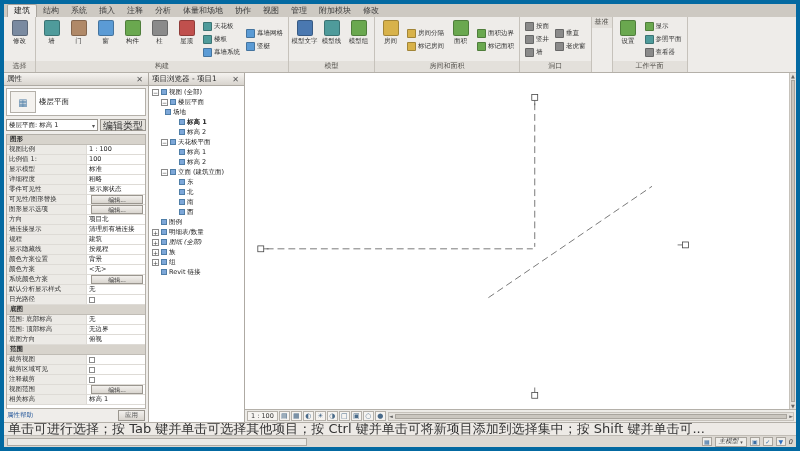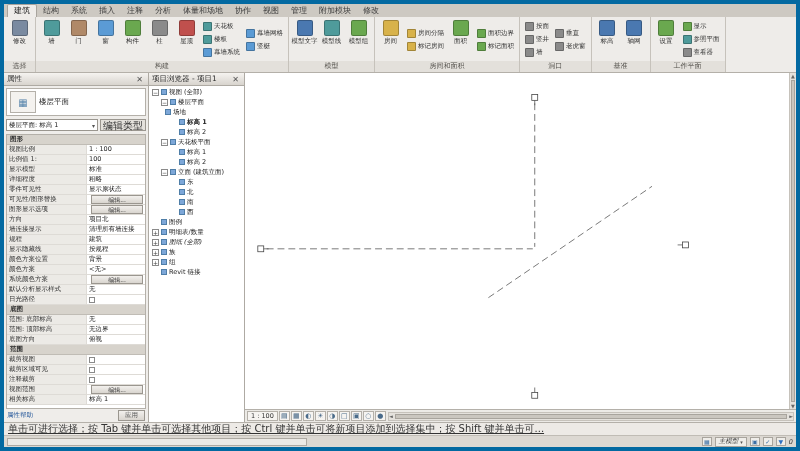--- a/index.html
+++ b/index.html
@@ -57,21 +57,21 @@
   .drawwrap{flex:1;display:flex;min-height:0;}
   .draw{flex:1;position:relative;background:#fff;}
   .vscroll{width:7px;flex:0 0 7px;background:#e4e1dc;border-left:1px solid #c6c2bb;display:flex;flex-direction:column;font-size:5px;color:#666;text-align:center;}
   .vscroll .sthumb{flex:1;margin:1px;background:#cac6bf;border:1px solid #a8a49d;}
   .viewbar{height:13px;flex:0 0 13px;background:#eceae6;border-top:1px solid #b4b0a9;display:flex;align-items:center;padding-left:2px;}
   .vscale{font-size:6.5px;border:1px solid #b4b0a9;background:#f6f4f1;padding:0 3px;height:10px;line-height:9px;color:#333;}
   .vbi{width:11px;height:10px;border:1px solid #b4b0a9;background:#f6f4f1;font-size:7px;line-height:9px;text-align:center;color:#4a6b8a;margin-left:1px;cursor:default;}
   .hscroll{flex:1;height:9px;margin:0 2px;background:#e4e1dc;border:1px solid #c6c2bb;display:flex;align-items:center;font-size:5px;color:#666;}
   .hscroll .hthumb{flex:1;height:5px;margin:0 2px;background:#cac6bf;border:1px solid #a8a49d;}
   
-  .statusA{height:13px;flex:0 0 13px;background:#edeae6;border-top:1px solid #b4b0a9;font-size:10px;line-height:12px;color:#333;padding-left:4px;white-space:nowrap;overflow:hidden;text-decoration:underline;}
+  .statusA{height:13px;flex:0 0 13px;background:#edeae6;border-top:1px solid #b4b0a9;font-size:13px;line-height:12px;color:#333;padding-left:4px;white-space:nowrap;overflow:hidden;}
   .statusB{height:12px;flex:0 0 12px;background:#dcd8d2;border-top:1px solid #c0bcb5;display:flex;align-items:center;padding:0 3px;font-size:6.5px;color:#333;}
   .progressbox{width:300px;height:8px;background:#eceae6;border:1px solid #aeaaa3;}
   .sbright{margin-left:auto;display:flex;align-items:center;gap:3px;font-style:italic;}
   .sic{width:10px;height:9px;border:1px solid #a8a49d;background:#efede9;font-size:6px;line-height:8px;text-align:center;color:#3a6ea5;cursor:default;}
   .wsbox{height:10px;border:1px solid #a8a49d;background:#efede9;display:flex;align-items:center;padding:0 3px;gap:2px;}
   .funnel{color:#2f6fc1;}
   svg{display:block;}
 </style>
 </head>
 <body>
@@ -229,30 +229,20 @@
             </div>
             <div class="tsmall">
               <div class="ticon" style="background: rgb(138, 138, 138);"></div>
               <span>老虎窗</span>
             </div>
           </div>
         </div>
         <div class="plabel">洞口</div>
       </div>
       <div class="rpanel">
-        <div class="ptools">
-          <div class="tbig">
-            <div class="ticon" style="background: rgb(74, 120, 176);"></div>
-            <div class="tlabel">标高</div>
-          </div>
-          <div class="tbig">
-            <div class="ticon" style="background: rgb(74, 120, 176);"></div>
-            <div class="tlabel">轴网</div>
-          </div>
-        </div>
         <div class="plabel">基准</div>
       </div>
       <div class="rpanel">
         <div class="ptools">
           <div class="tbig">
             <div class="ticon" style="background: rgb(106, 168, 79);"></div>
             <div class="tlabel">设置</div>
           </div>
           <div class="scol">
             <div class="tsmall">

